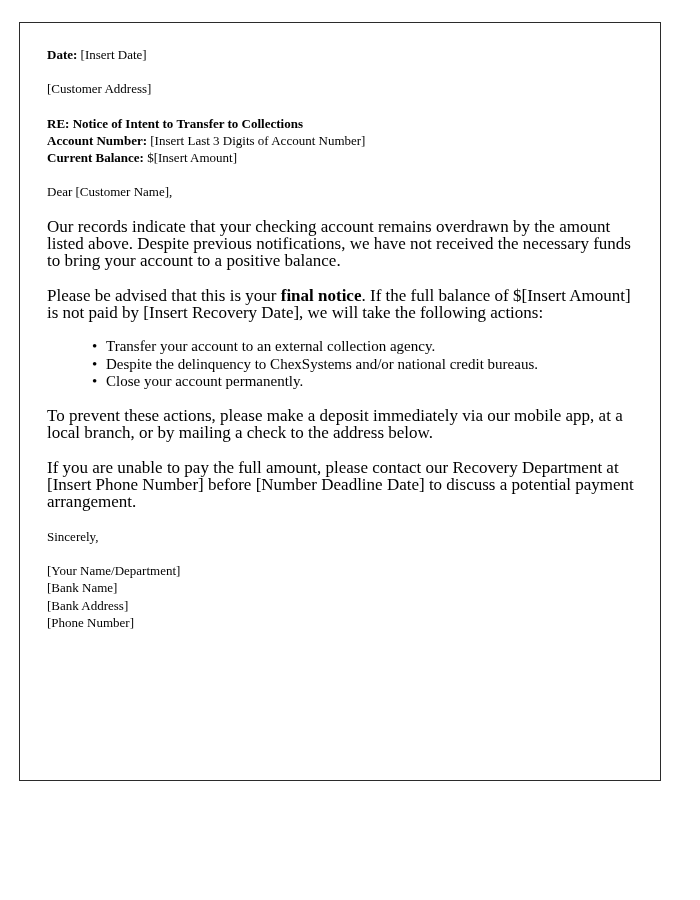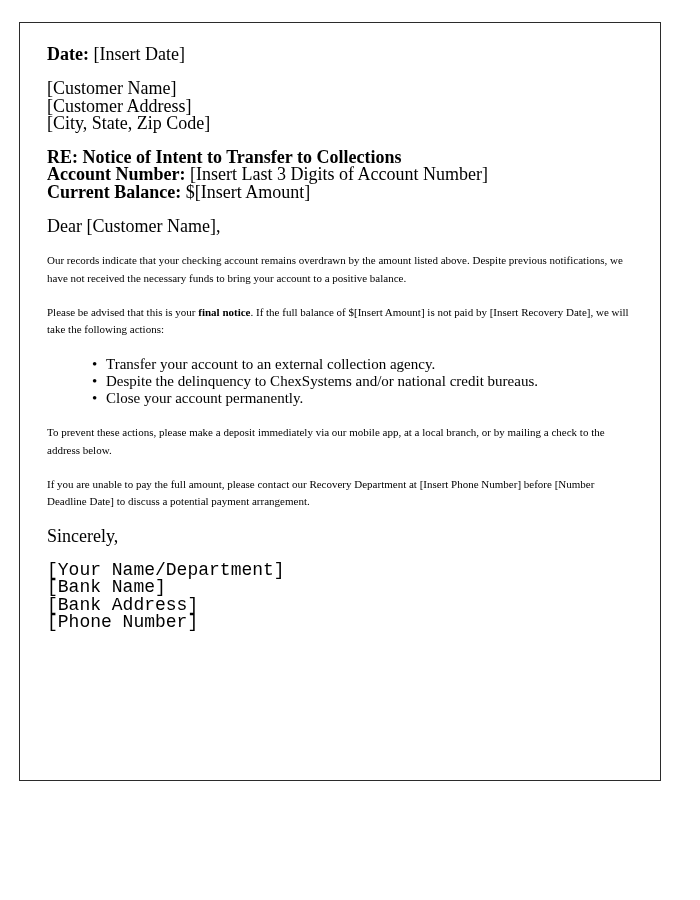--- a/index.html
+++ b/index.html
@@ -31,34 +31,34 @@
 
   #letter-body {
     position: absolute;
     left: 27px;
     top: 23px;
     width: 589px;
   }
 
   
   .block {
-    font-size: 18px;
+    font-size: 13px;
     line-height: 17.3px;
     margin: 0 0 17px 0;
     text-align: left;
   }
-  .block:last-child { margin-bottom: 0; font-family: Liberation Mono, monospace; }
+  .block:last-child { margin-bottom: 0; }
 
   .line { display: block; white-space: pre-wrap; }
 
   .b { font-weight: bold; }
 
   
   .para {
-    font-size: 11px;
+    font-size: 17px;
     line-height: 17.3px;
     margin: 10px 0 17px 0;
     text-align: left;
   }
 
   
   ul.actions {
     margin: 0 0 17px 0;
     padding: 0 0 0 59px;
     list-style: none;
@@ -81,23 +81,21 @@
 <body>
 
 <div id="letter-frame">
   <div id="letter-body">
 
     <div class="block">
       <span class="line"><span class="b">Date:</span> <span>[Insert Date]</span></span>
     </div>
 
     <div class="block">
-      <span class="line">[Customer Name]</span>
       <span class="line">[Customer Address]</span>
-      <span class="line">[City, State, Zip Code]</span>
     </div>
 
     <div class="block">
       <span class="line b">RE: Notice of Intent to Transfer to Collections</span>
       <span class="line"><span class="b">Account Number:</span> <span>[Insert Last 3 Digits of Account Number]</span></span>
       <span class="line"><span class="b">Current Balance:</span> <span>$[Insert Amount]</span></span>
     </div>
 
     <div class="block">
       <span class="line">Dear [Customer Name],</span>

